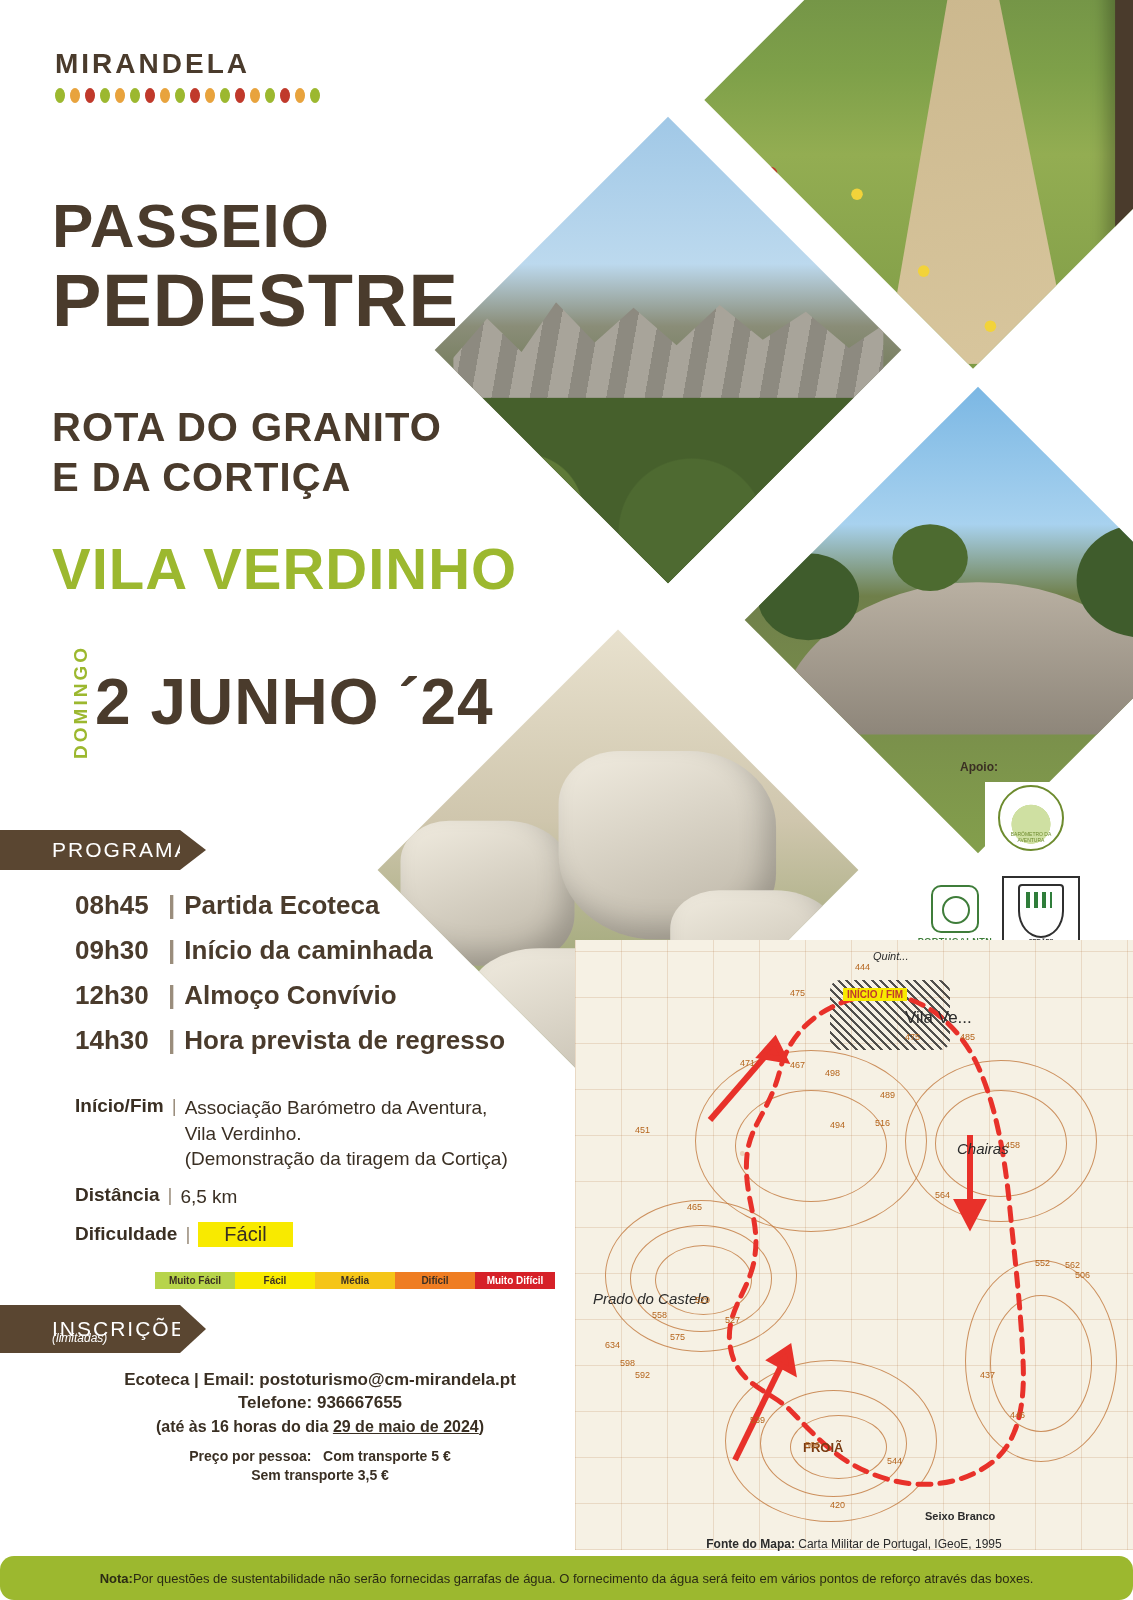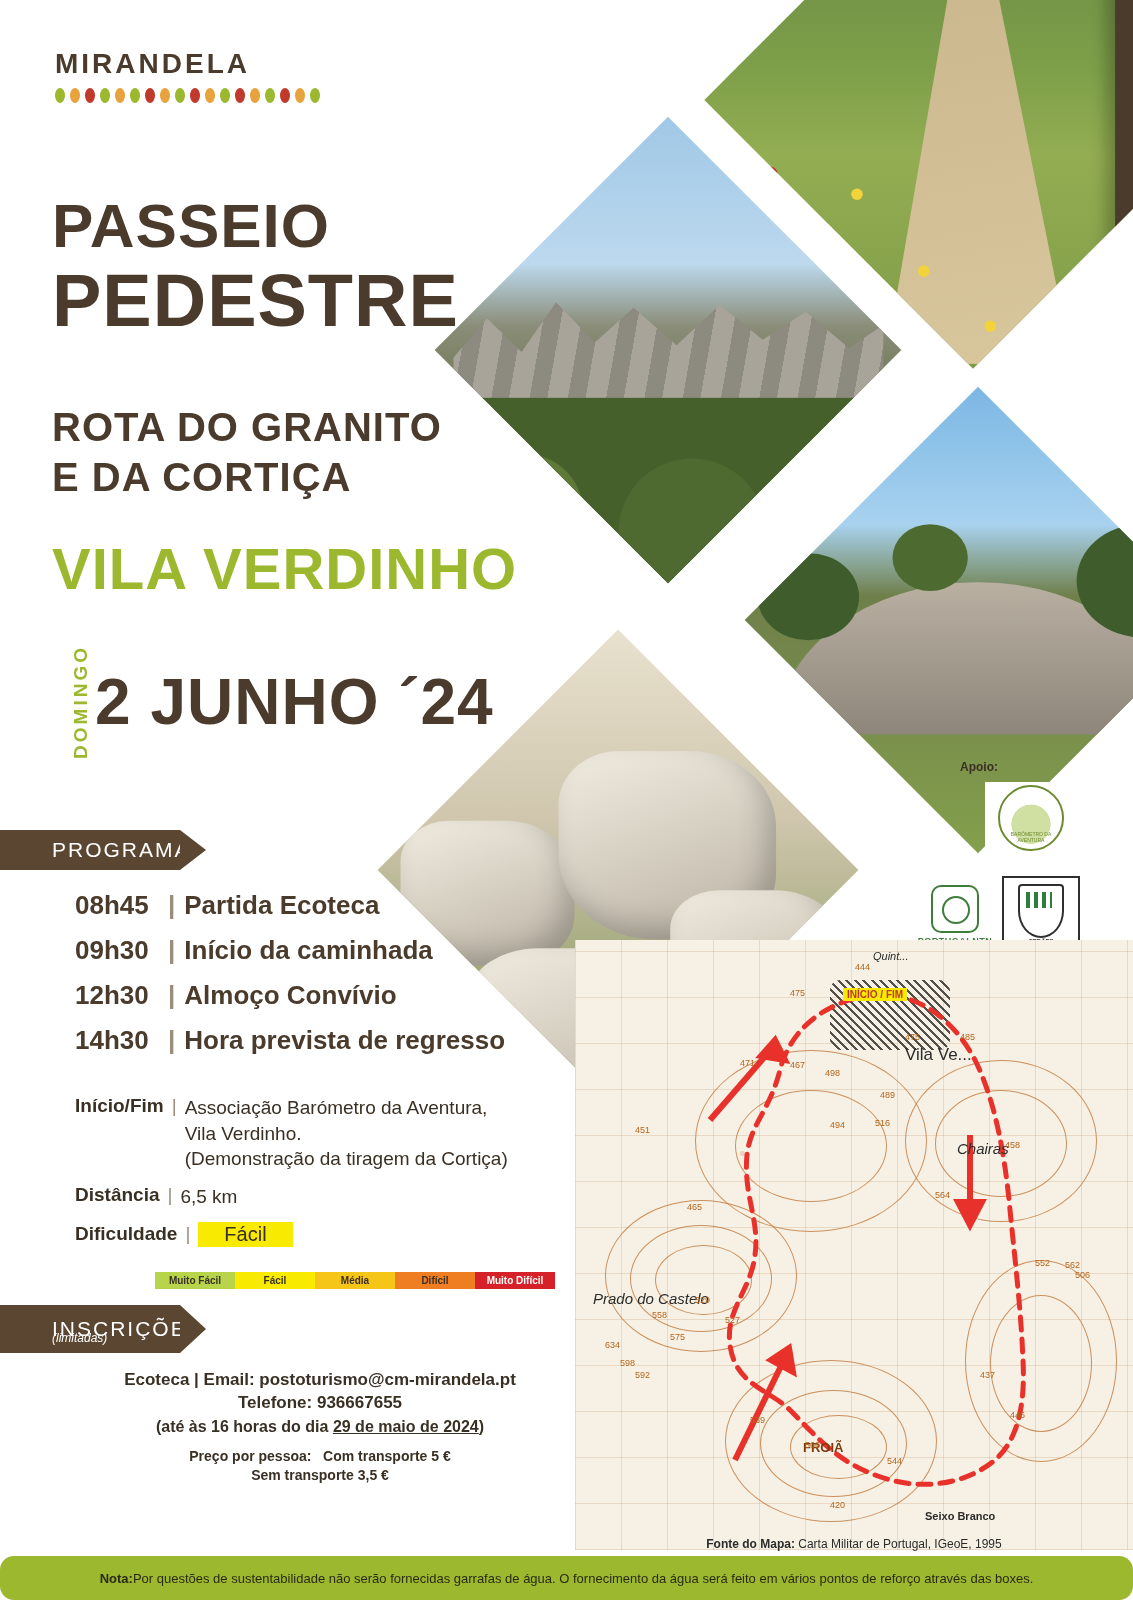--- a/index.html
+++ b/index.html
@@ -365,21 +365,21 @@
         <polygon points="200,100 210,120 186,116"></polygon>
         <line x1="395" y1="195" x2="395" y2="270"></line>
         <polygon points="395,285 383,262 407,262"></polygon>
         <line x1="160" y1="520" x2="210" y2="418"></line>
         <polygon points="214,408 218,432 196,420"></polygon>
       </g>
     </svg>
 
     <div class="inicio-tag" style="left:268px;top:48px;">INÍCIO / FIM</div>
 
-    <div class="maplabel" style="left:330px;top:68px;font-style:normal;font-size:17px;margin-top:37px;">Vila Ve...</div>
+    <div class="maplabel" style="left:330px;top:68px;font-style:normal;font-size:17px;">Vila Ve...</div>
     <div class="maplabel" style="left:382px;top:200px;text-align:center;">Chairas</div>
     <div class="maplabel" style="left:18px;top:350px;">Prado  do  Castelo</div>
     <div class="maplabel" style="left:228px;top:500px;font-style:normal;font-size:13px;color:#7a3b12;font-weight:bold;">FROIÃ</div>
     <div class="maplabel" style="left:298px;top:10px;font-size:11px;">Quint...</div>
     <div class="maplabel" style="left:350px;top:570px;font-style:normal;font-size:11px;font-weight:bold;">Seixo Branco</div>
 
     <div id="mapnums">
         <div class="mapnum" style="left: 280px; top: 22px;">444</div>
         <div class="mapnum" style="left: 215px; top: 48px;">475</div>
         <div class="mapnum" style="left: 330px; top: 92px;">475</div>

